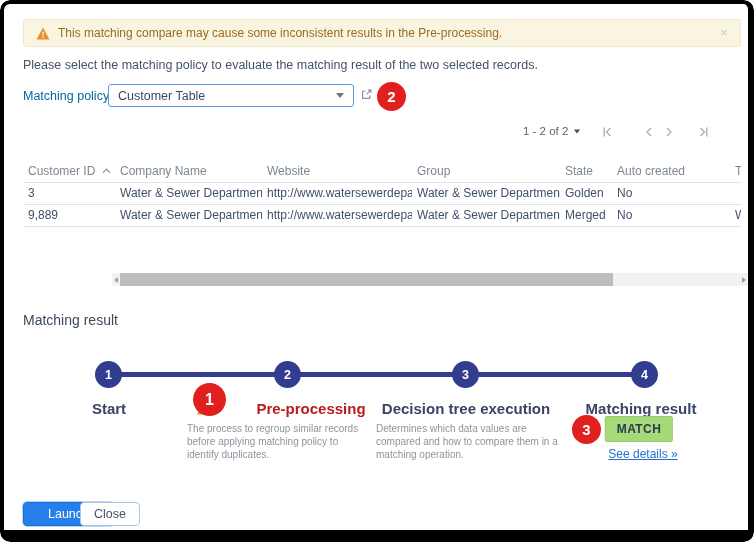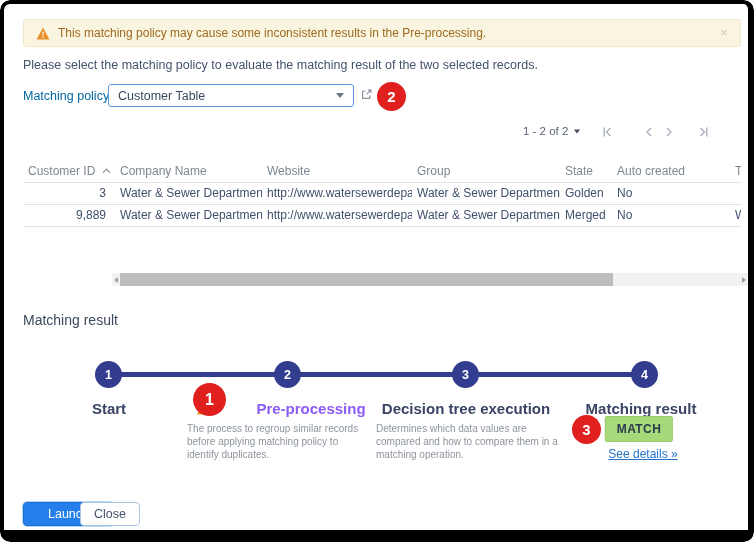--- a/index.html
+++ b/index.html
@@ -73,21 +73,21 @@
   th {
     font-size: 12px; font-weight: 400; color: #7d8893; text-align: left;
     height: 19px; border-bottom: 1px solid #e0e3e7; padding: 0 0 2px 5px;
     white-space: nowrap; overflow: hidden;
   }
   td {
     font-size: 12px; color: #40506b; height: 22px;
     border-bottom: 1px solid #e0e3e7; padding: 0 0 0 5px;
     white-space: nowrap; overflow: hidden;
   }
-  th.num, td.num { text-align: right; padding-right: 9px; }
+  th.num, td.num { padding-right: 9px; }
   .sort-icon { margin-left: 7px; vertical-align: 1px; }
   
   .hscroll {
     position: absolute; left: 112px; top: 273px; width: 636px; height: 13px;
     background: #f2f2f2;
   }
   .hthumb { position: absolute; left: 8px; top: 0; height: 13px; width: 493px; background: #bdbdbd; cursor: grab; }
   .harrow { position: absolute; top: 3.5px; width: 0; height: 0; cursor: pointer; }
   .harrow.left  { left: 2px;  border-top: 3.5px solid transparent; border-bottom: 3.5px solid transparent; border-right: 4px solid #9aa0a8; }
   .harrow.right { right: 2px; border-top: 3.5px solid transparent; border-bottom: 3.5px solid transparent; border-left: 4px solid #9aa0a8; }
@@ -98,21 +98,21 @@
     position: absolute; top: 361px; width: 27px; height: 27px; border-radius: 50%;
     background: #333d8f; color: #fff; font-size: 12.5px; font-weight: 700;
     display: flex; align-items: center; justify-content: center; z-index: 2;
   }
   .c1 { left: 95px; } .c2 { left: 274px; } .c3 { left: 452px; } .c4 { left: 631px; }
   .step-label {
     position: absolute; top: 400px; transform: translateX(-50%);
     font-size: 15px; font-weight: 600; color: #3a4565; white-space: nowrap;
     display: flex; align-items: center;
   }
-  .l1 { left: 109px; } .l2 { left: 281px; color: #8b5cf6; gap: 41px; } .l3 { left: 466px; } .l4 { left: 641px; }
+  .l1 { left: 109px; } .l2 { left: 281px; color: #b91c1c; gap: 41px; } .l3 { left: 466px; } .l4 { left: 641px; }
   .l2 svg { margin-right: 6px; }
   .step-desc {
     position: absolute; top: 423px; width: 182px;
     font-size: 10px; line-height: 1.28; color: #8d949e;
   }
   .d2 { left: 187px; } .d3 { left: 376px; }
   .match-badge {
     position: absolute; left: 639px; top: 416px; transform: translateX(-50%);
     background: #a6d97a; border: 1px solid #96cb66; border-radius: 2px;
     color: #2a3b4d; font-size: 12px; font-weight: 700; letter-spacing: .4px;
@@ -131,21 +131,21 @@
 <body>
 
 <div class="screen">
 
   <div class="banner">
     <svg width="14" height="13" viewBox="0 0 16 15">
       <path d="M8 0.5 15.5 14.5 H0.5 Z" fill="#E8912D"></path>
       <rect x="7.25" y="5.2" width="1.5" height="4.6" fill="#faf5e1"></rect>
       <rect x="7.25" y="11" width="1.5" height="1.6" fill="#faf5e1"></rect>
     </svg>
-    <span class="banner-text">This matching policy may cause some inconsistent results in the Pre-processing.</span>
+    <span class="banner-text">This matching compare may cause some inconsistent results in the Pre-processing.</span>
     <span class="banner-close">×</span>
   </div>
 
   <div class="intro">Please select the matching policy to evaluate the matching result of the two selected records.</div>
 
   <div class="policy-label">Matching policy</div>
   <div class="policy-select">
     <span class="value">Customer Table</span>
     <span class="caret-down"></span>
   </div>

